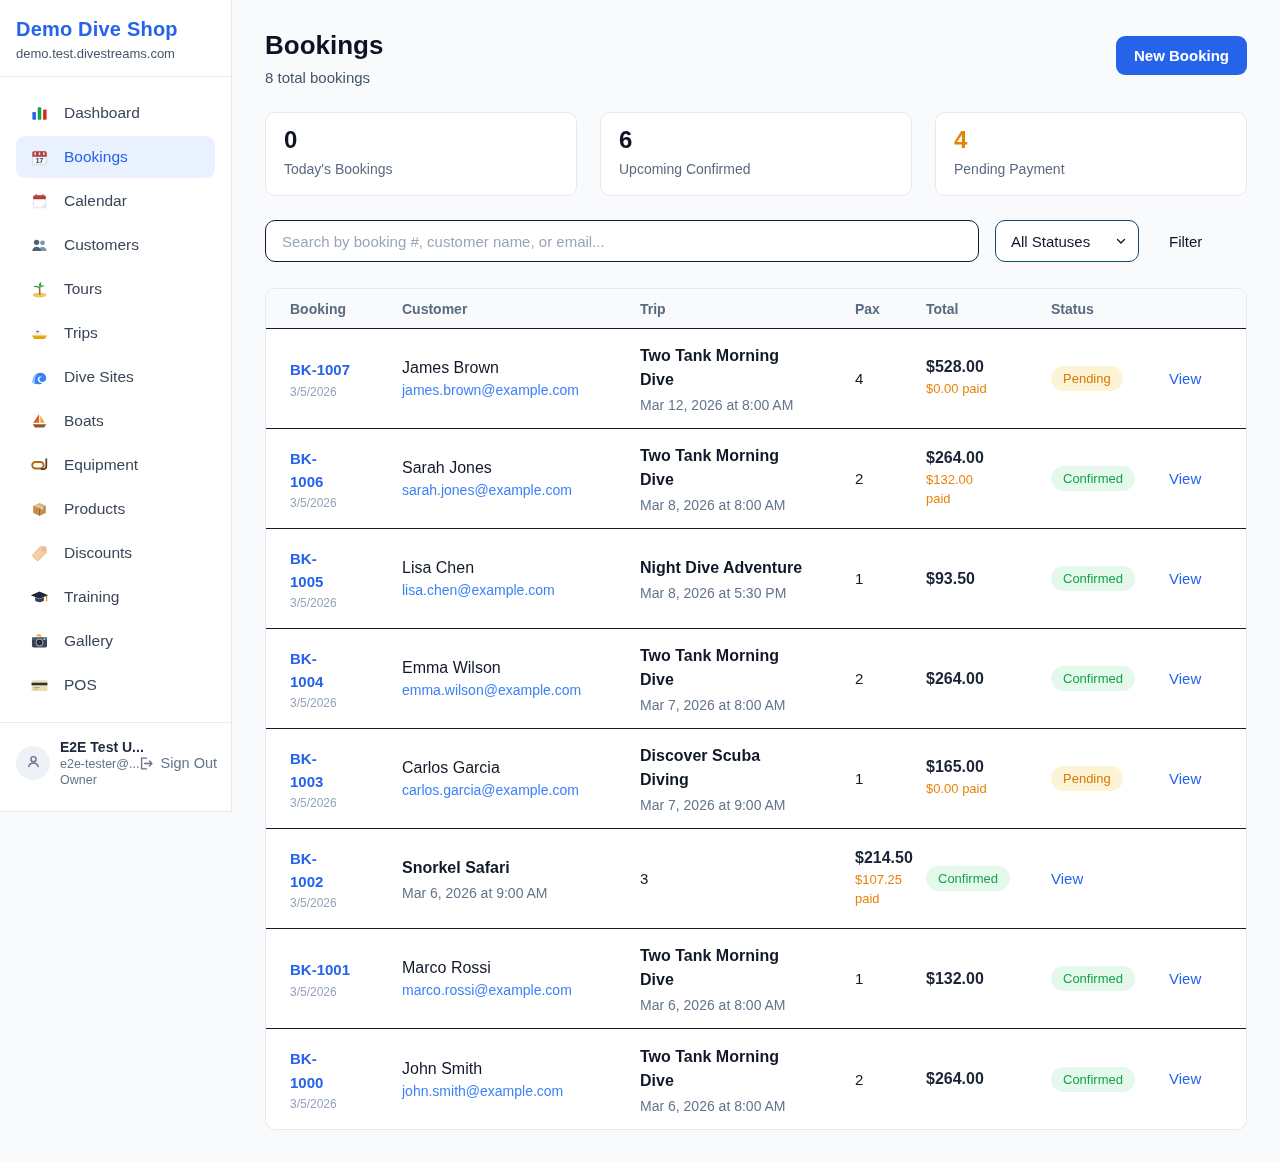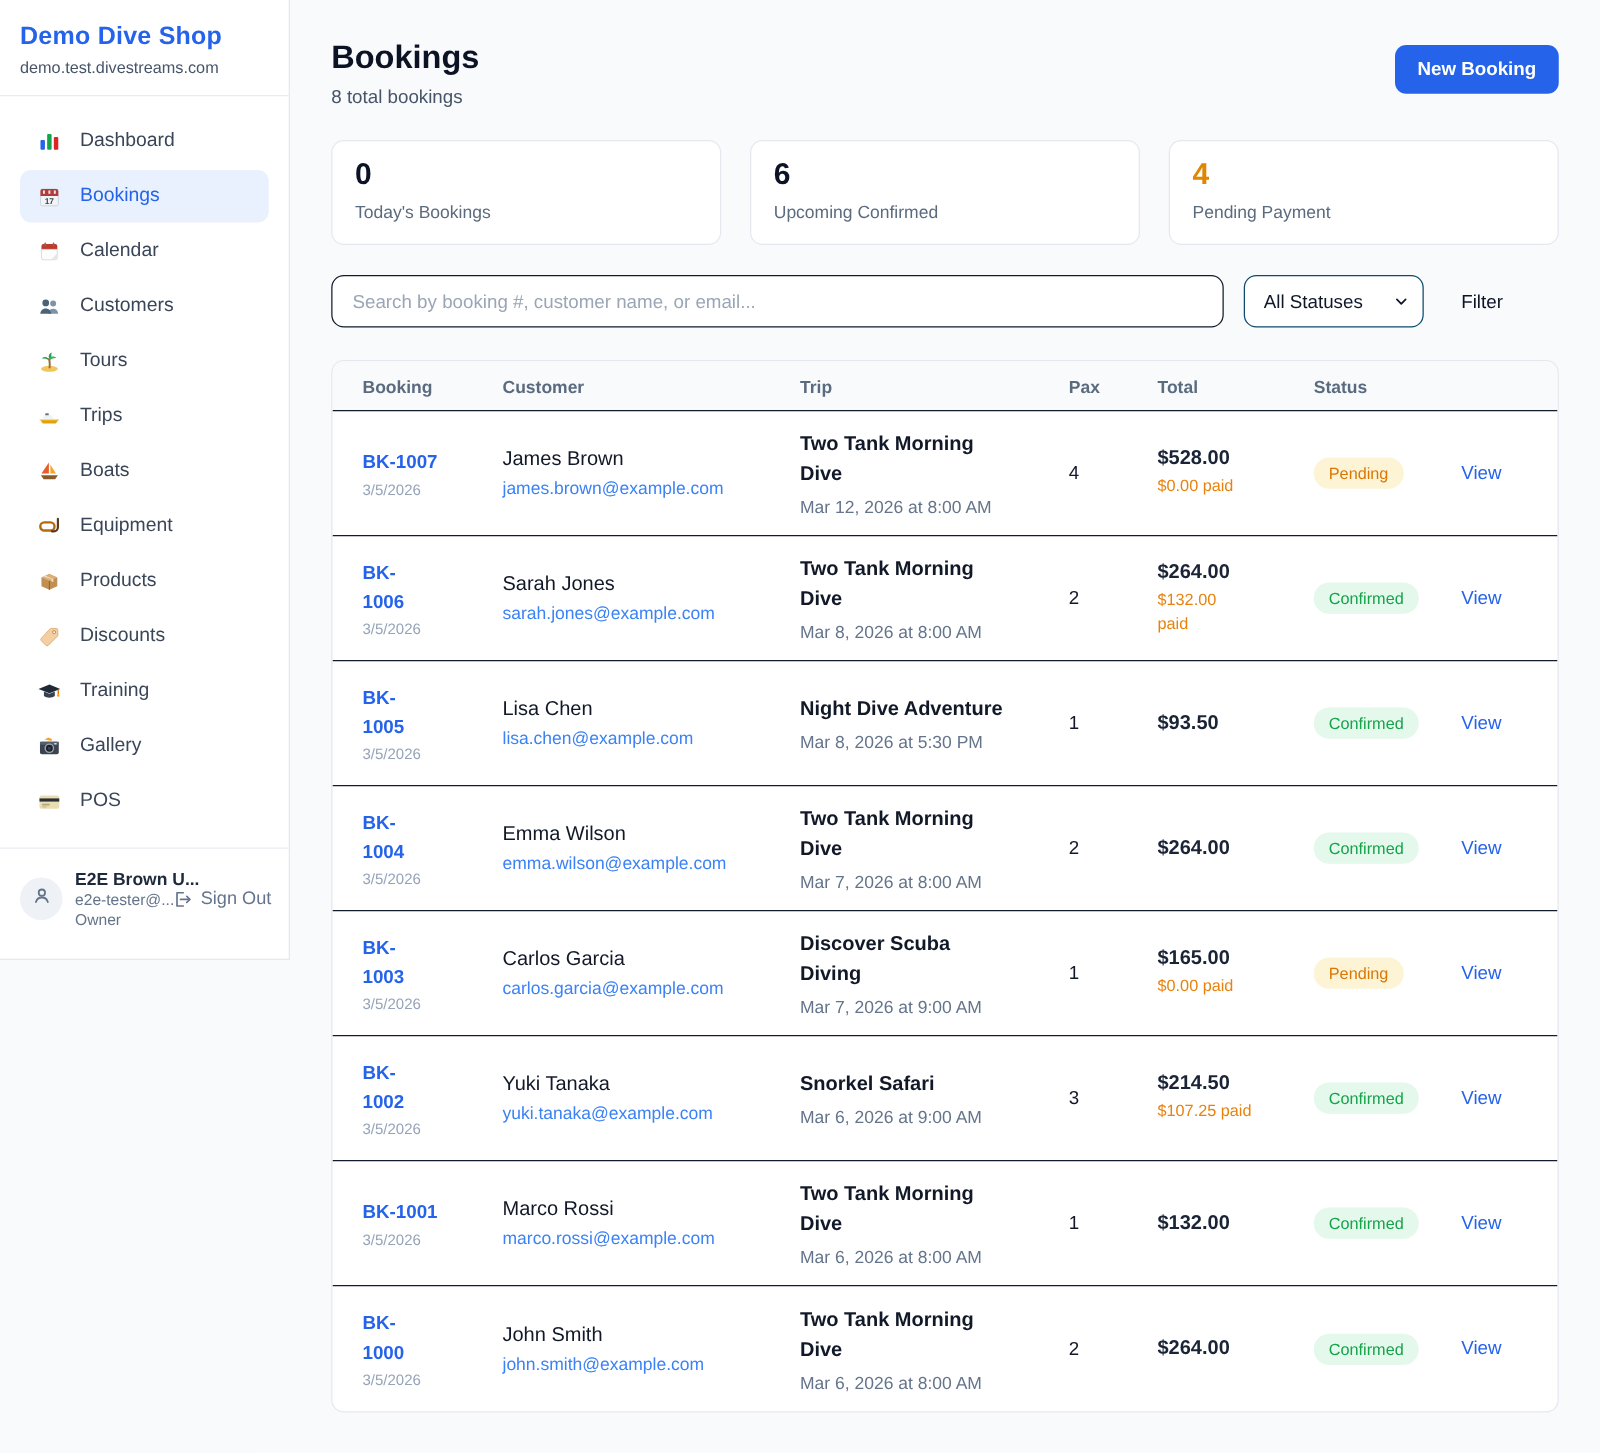--- a/index.html
+++ b/index.html
@@ -163,20 +163,29 @@
             <svg viewBox="0 0 24 24">
               <path d="M5.2 13.8l1.6-3.6h6.1l4.2 3.6z" fill="#eef2f6"></path>
               <rect x="7.8" y="8.4" width="3.6" height="2" rx=".6" fill="#64748b"></rect>
               <path d="M2 14.2h19.8l-3.3 4.6H5.4z" fill="#e3a008"></path>
               <path d="M2 14.2h19.8l-.9 1.3H3z" fill="#f6e27a"></path>
             </svg>
           </span>
     <span class="nav-label">Trips</span>
   </div>
 
+  <div class="nav-item">
+    <span class="nav-icon">
+            <svg viewBox="0 0 24 24">
+              <path d="M3.5 19c-.8-6.5 2-11.5 7.5-12.8 4.6-1 8.6 1.4 9.4 5.2.7 3.2-1.2 6-4.2 6.3-2.4.2-4.3-1.3-4.4-3.4-.1-1.7 1.2-3 2.8-2.9-1-.9-2.8-.7-3.9.4-1.3 1.3-1.3 3.5.1 5.2 1.1 1.3 2.9 2 4.8 1.9l-1 .9c-3.6 1.1-8.1.8-11.1-.8z" fill="#3b82f6"></path>
+              <path d="M3.5 19c-.8-6.5 2-11.5 7.5-12.8-3.6 2-5.4 6.6-4.6 12.8z" fill="#93c5fd"></path>
+            </svg>
+          </span>
+    <span class="nav-label">Dive Sites</span>
+  </div>
 
   <div class="nav-item">
     <span class="nav-icon">
             <svg viewBox="0 0 24 24">
               <path d="M11.5 2.5v11.2H4z" fill="#e65c2e"></path>
               <path d="M13 4.5l5.6 9.2H13z" fill="#f5a623"></path>
               <path d="M3.4 15.4h17.2l-2.8 4.1H6.2z" fill="#8a5a2b"></path>
             </svg>
           </span>
     <span class="nav-label">Boats</span>
@@ -253,21 +262,21 @@
   </div>
 </nav>
     <div class="user-section">
       <div class="avatar">
           <span><svg viewBox="0 0 24 24" fill="none" stroke="#64748b" stroke-width="1.8" stroke-linecap="round">
               <circle cx="12" cy="9" r="3.2"></circle>
               <path d="M6 18.5c.8-3 3.2-4.6 6-4.6s5.2 1.6 6 4.6"></path>
             </svg></span>
         </div>
       <div class="user-info">
-        <div class="user-name">E2E Brown U...</div>
+        <div class="user-name">E2E Test U...</div>
         <div class="user-email">e2e-tester@...</div>
         <div class="user-role">Owner</div>
       </div>
       <button class="signout">
         <span style="display:inline-flex">
             <svg viewBox="0 0 24 24" fill="none" stroke="#64748b" stroke-width="1.9" stroke-linecap="round" stroke-linejoin="round">
               <path d="M13.5 4.5H6.5v15h7"></path>
               <path d="M10.5 12h10"></path>
               <path d="M17.5 8.5L21 12l-3.5 3.5"></path>
             </svg>
@@ -444,24 +453,20 @@
     <div><a class="c-view" href="#">View</a></div>
   </div>
 
   <div class="t-row">
     <div class="cell-pad">
       <a class="c-id" href="#">BK-
 1002</a>
       <div class="c-date">3/5/2026</div>
     </div>
     <div class="cell-pad">
-      <div class="c-name">Yuki Tanaka</div>
-      <div class="c-email">yuki.tanaka@example.com</div>
-    </div>
-    <div class="cell-pad">
       <div class="c-trip">Snorkel Safari</div>
       <div class="c-tripdate">Mar 6, 2026 at 9:00 AM</div>
     </div>
     <div class="c-pax">3</div>
     <div class="cell-pad">
       <div class="c-total">$214.50</div>
       <div class="c-paid">$107.25 paid</div>
     </div>
     <div><span class="badge confirmed">Confirmed</span></div>
     <div><a class="c-view" href="#">View</a></div>

